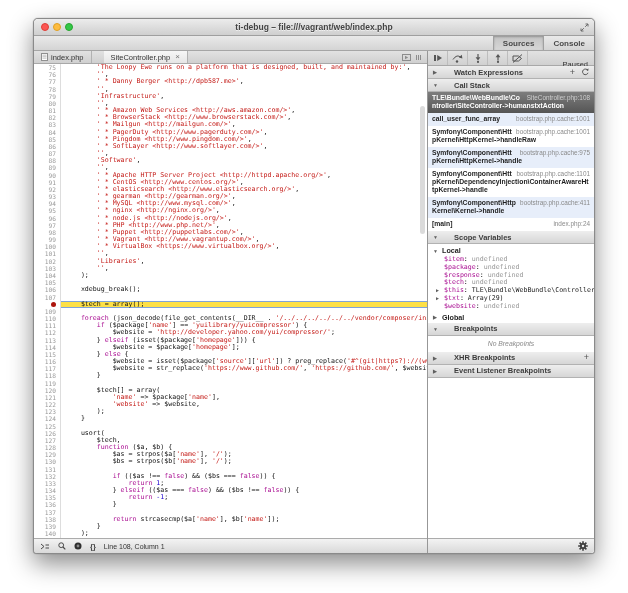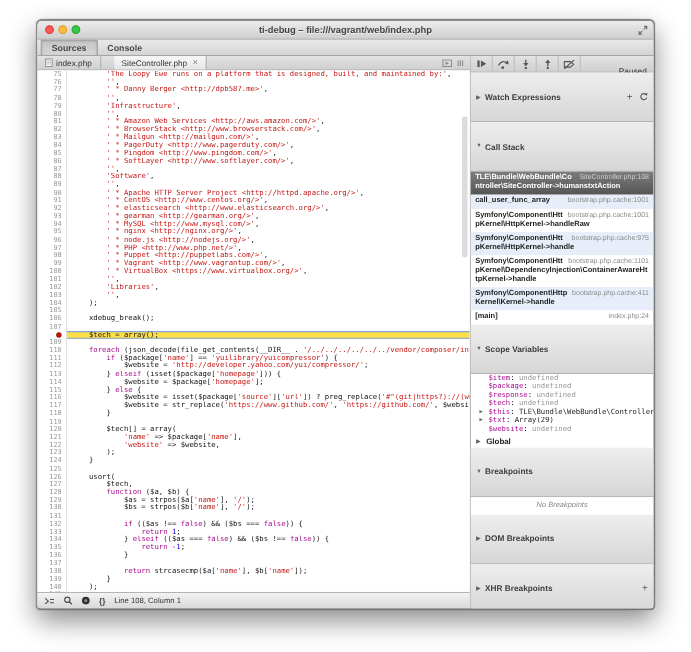--- a/index.html
+++ b/index.html
@@ -9,21 +9,21 @@
   
   .titlebar{height:16px;flex:0 0 auto;background:linear-gradient(#ececec,#cfcfcf);border-bottom:1px solid #9f9f9f;position:relative;display:flex;align-items:center;}
   .traffic{position:absolute;left:7px;top:4px;display:flex;gap:4px;}
   .tl{width:8px;height:8px;border-radius:50%;box-sizing:border-box;}
   .tl.red{background:#fc5753;border:1px solid #de3e38;}
   .tl.yellow{background:#fdbc40;border:1px solid #dfa023;}
   .tl.green{background:#34c748;border:1px solid #27a52f;}
   .title{flex:1;text-align:center;font-size:8.5px;font-weight:bold;color:#434343;text-shadow:0 1px 0 rgba(255,255,255,.6);}
   .fs{position:absolute;right:5px;top:4px;}
   
-  .toolbar{height:14px;flex:0 0 auto;background:linear-gradient(#e9e9e9,#d4d4d4);border-bottom:1px solid #a5a5a5;display:flex;align-items:stretch;padding-left:3px;}
+  .toolbar{height:14px;flex:0 0 auto;background:linear-gradient(#e9e9e9,#d4d4d4);border-bottom:1px solid #a5a5a5;display:flex;align-items:stretch;padding-left:3px;justify-content:flex-end;}
   .tb-tab{font-size:8px;font-weight:bold;color:#4a4a4a;padding:0 9px;display:flex;align-items:center;}
   .tb-tab.active{background:linear-gradient(#c3c3c3,#d7d7d7);border-left:1px solid #a0a0a0;border-right:1px solid #a0a0a0;box-shadow:inset 0 1px 2px rgba(0,0,0,.25);}
   
   .content{flex:1;display:flex;min-height:0;}
   .editor{flex:1;min-width:0;display:flex;flex-direction:column;border-right:1px solid #979797;}
   
   .tabbar{height:12px;flex:0 0 auto;background:linear-gradient(#e2e2e2,#d0d0d0);border-bottom:1px solid #a8a8a8;display:flex;align-items:stretch;gap:12px;}
   .ftab{display:flex;align-items:center;gap:3px;padding:0 7px;font-size:7.5px;color:#333;border-right:1px solid #b2b2b2;}
   .ftab.active{background:linear-gradient(#f7f7f7,#e6e6e6);}
   .ftab .close{color:#777;font-size:8px;margin-left:2px;line-height:1;}
@@ -38,21 +38,21 @@
   .sg-str{color:#c41a16;} .sg-kw{color:#a90d91;} .sg-num{color:#1c00cf;} .sg-pln{color:#131313;}
   .scroll-thumb{position:absolute;right:2px;top:42px;width:5px;height:128px;border-radius:3px;background:rgba(0,0,0,.14);}
   
   .statusbar{height:14px;flex:0 0 auto;background:linear-gradient(#f3f3f3,#d9d9d9);border-top:1px solid #ababab;display:flex;align-items:center;gap:8px;padding:0 6px;font-size:7px;color:#333;}
   .braces{font-size:7.5px;color:#444;font-weight:bold;}
   
   .sidebar{width:166px;flex:0 0 auto;background:#fff;display:flex;flex-direction:column;min-height:0;}
   .dbgbar{height:14px;flex:0 0 auto;background:linear-gradient(#e2e2e2,#d0d0d0);border-bottom:1px solid #a8a8a8;display:flex;align-items:stretch;}
   .dbtn{width:19px;display:flex;align-items:center;justify-content:center;border-right:1px solid #bdbdbd;}
   .paused{margin-left:auto;align-self:center;padding-right:6px;font-size:7.5px;color:#333;margin-top:12px;}
-  .sec-h{height:12px;flex:0 0 auto;background:linear-gradient(#eee,#d6d6d6);border-bottom:1px solid #b2b2b2;display:flex;align-items:center;gap:2px;padding:16px 5px;font-size:7.5px;font-weight:bold;color:#3c3c3c;}
+  .sec-h{height:12px;flex:0 0 auto;background:linear-gradient(#eee,#d6d6d6);border-bottom:1px solid #b2b2b2;display:flex;align-items:center;gap:15px;padding:0 5px;font-size:7.5px;font-weight:bold;color:#3c3c3c;}
   .tri{font-size:5px;color:#606060;width:6px;flex:0 0 auto;}
   .sec-actions{margin-left:auto;display:flex;gap:6px;align-items:center;color:#555;}
   .plus{font-size:9px;line-height:1;color:#555;font-weight:normal;}
   .frames{flex:0 0 auto;}
   .frame{padding:2px 4px 3px;font-size:6.8px;overflow:hidden;}
   .floc{float:right;color:#8a8a8a;font-size:6.4px;margin-left:4px;}
   .fname{font-weight:bold;color:#1e1e1e;word-break:break-all;line-height:8px;}
   .frame.alt{background:#e7eefa;}
   .frame.sel{background:linear-gradient(#7d7d7d,#555);}
   .frame.sel .fname{color:#fff;}
@@ -279,44 +279,44 @@
           <div class="frame alt"><span class="floc">bootstrap.php.cache:975</span><span class="fname">Symfony\Component\HttpKernel\HttpKernel-&gt;handle</span></div>
           <div class="frame"><span class="floc">bootstrap.php.cache:1101</span><span class="fname">Symfony\Component\HttpKernel\DependencyInjection\ContainerAwareHttpKernel-&gt;handle</span></div>
           <div class="frame alt"><span class="floc">bootstrap.php.cache:411</span><span class="fname">Symfony\Component\HttpKernel\Kernel-&gt;handle</span></div>
           <div class="frame"><span class="floc">index.php:24</span><span class="fname">[main]</span></div>
         </div>
 
       <div class="sec-h">
         <span class="tri">▼</span>
         <span>Scope Variables</span>
       </div>
+      <div class="scope-row">
+        <span class="tri">▼</span>
+        <span>Local</span>
+      </div>
       <div id="vars">
           <div class="vrow"><span class="vname">$item</span><span>: </span><span class="vval undef">undefined</span></div>
           <div class="vrow"><span class="vname">$package</span><span>: </span><span class="vval undef">undefined</span></div>
           <div class="vrow"><span class="vname">$response</span><span>: </span><span class="vval undef">undefined</span></div>
           <div class="vrow"><span class="vname">$tech</span><span>: </span><span class="vval undef">undefined</span></div>
           <div class="vrow"><span class="vtri">▶</span><span class="vname">$this</span><span>: </span><span class="vval">TLE\Bundle\WebBundle\Controller\</span></div>
           <div class="vrow"><span class="vtri">▶</span><span class="vname">$txt</span><span>: </span><span class="vval">Array(29)</span></div>
           <div class="vrow"><span class="vname">$website</span><span>: </span><span class="vval undef">undefined</span></div>
         </div>
       <div class="scope-row">
         <span class="tri">▶</span>
         <span>Global</span>
       </div>
 
       <div class="sec-h">
         <span class="tri">▼</span>
         <span>Breakpoints</span>
       </div>
       <div class="empty-note">No Breakpoints</div>
 
-      <div class="sec-h">
-        <span class="tri">▶</span>
-        <span>DOM Breakpoints</span>
-      </div>
       <div class="sec-h">
         <span class="tri">▶</span>
         <span>XHR Breakpoints</span>
         <span class="sec-actions">
             <span class="plus">+</span>
           </span>
       </div>
       <div class="sec-h">
         <span class="tri">▶</span>
         <span>Event Listener Breakpoints</span>

